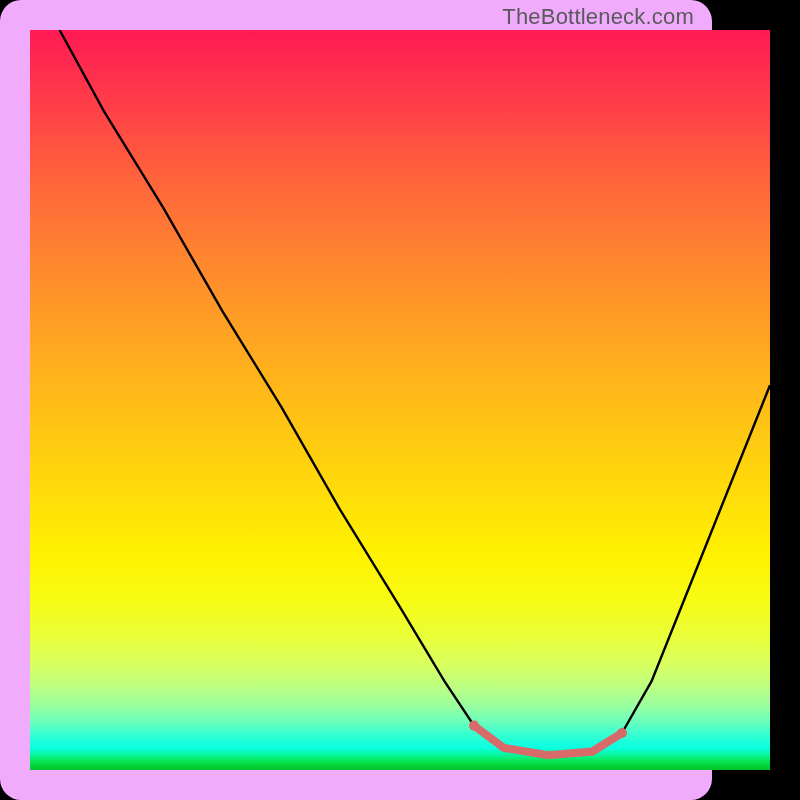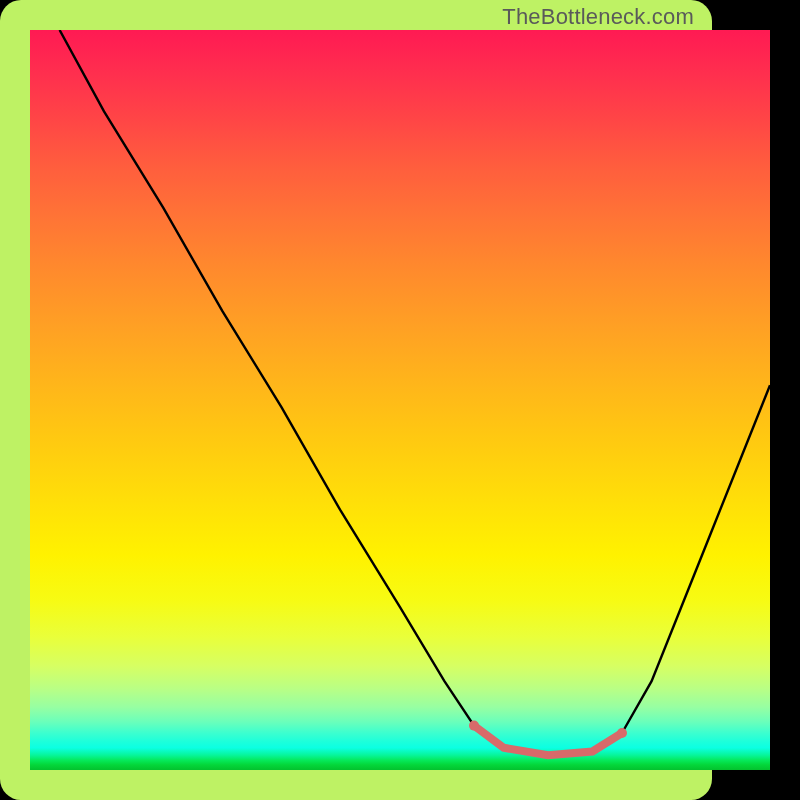--- a/index.html
+++ b/index.html
@@ -1,21 +1,21 @@
 <!DOCTYPE html>
 <html><head>
 <meta charset="utf-8">
 <style>
   * { margin: 0; padding: 0; box-sizing: border-box; }
   html, body { width: 800px; height: 800px; overflow: hidden; background: #000; }
   .container {
     position: relative;
     width: 712px;
     height: 800px;
-    background: #bef264;
+    background: #f0abfc;
     border-radius: 21px;
   }
   .watermark {
     position: absolute;
     top: 4px;
     right: 18px;
     font-family: Arial, Helvetica, sans-serif;
     font-size: 22px;
     font-weight: 500;
     color: #5a5a5a;

